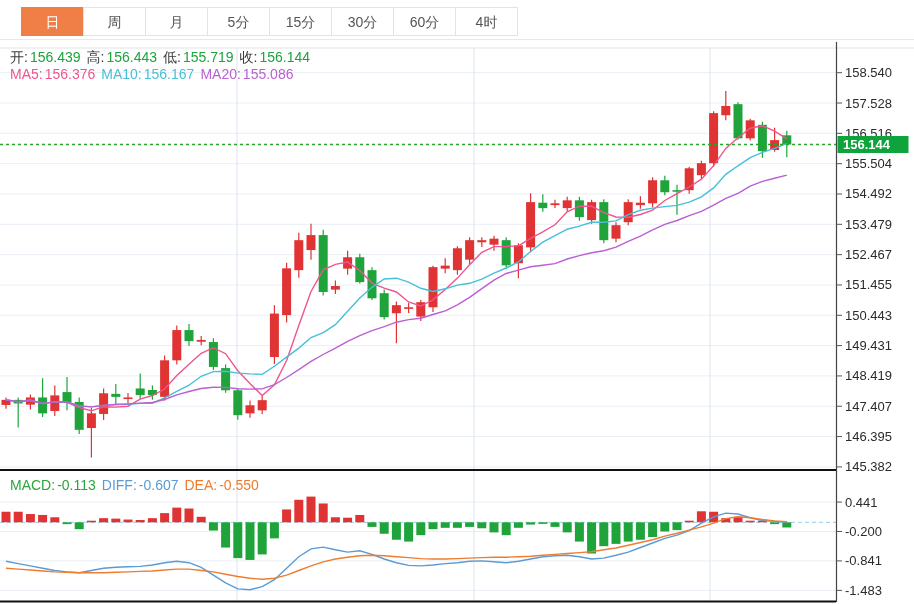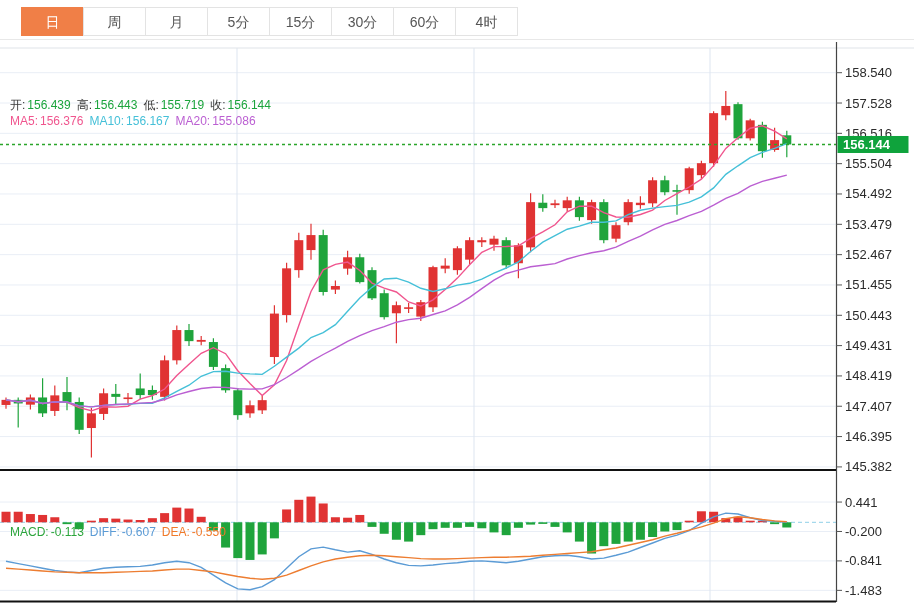--- a/index.html
+++ b/index.html
@@ -5,21 +5,21 @@
   html,body{margin:0;padding:0;background:#fff;}
   body{width:914px;height:604px;font-family:"Liberation Sans",sans-serif;overflow:hidden;position:relative;}
   
   .toolbar{height:40px;box-sizing:border-box;padding:7px 0 0 21px;border-bottom:1px solid #e8e8e8;background:#fff;display:flex;align-items:flex-start;}
   .tab{width:63px;height:29px;line-height:29px;text-align:center;font-size:14px;color:#555;border:1px solid #e3e3e3;margin-left:-1px;background:#fff;cursor:pointer;box-sizing:border-box;}
   .tab:first-child{margin-left:0;}
   .tab.selected{background:#f07f47;border-color:#f07f47;color:#fff;}
   
   .chart-wrap{position:relative;width:914px;height:564px;background:#fff;}
   .chart-wrap svg{position:absolute;left:0;top:0;}
-  .overlay{position:absolute;font-size:12px;white-space:nowrap;z-index:3;margin-top:48px;}
+  .overlay{position:absolute;font-size:14px;white-space:nowrap;z-index:3;}
   .overlay span{margin-right:6px;}
   .lbl{color:#3a3a3a;}
 </style>
 </head>
 <body>
 
 <div class="toolbar" id="toolbar">
     <div class="tab selected">日</div>
     <div class="tab">周</div>
     <div class="tab">月</div>

